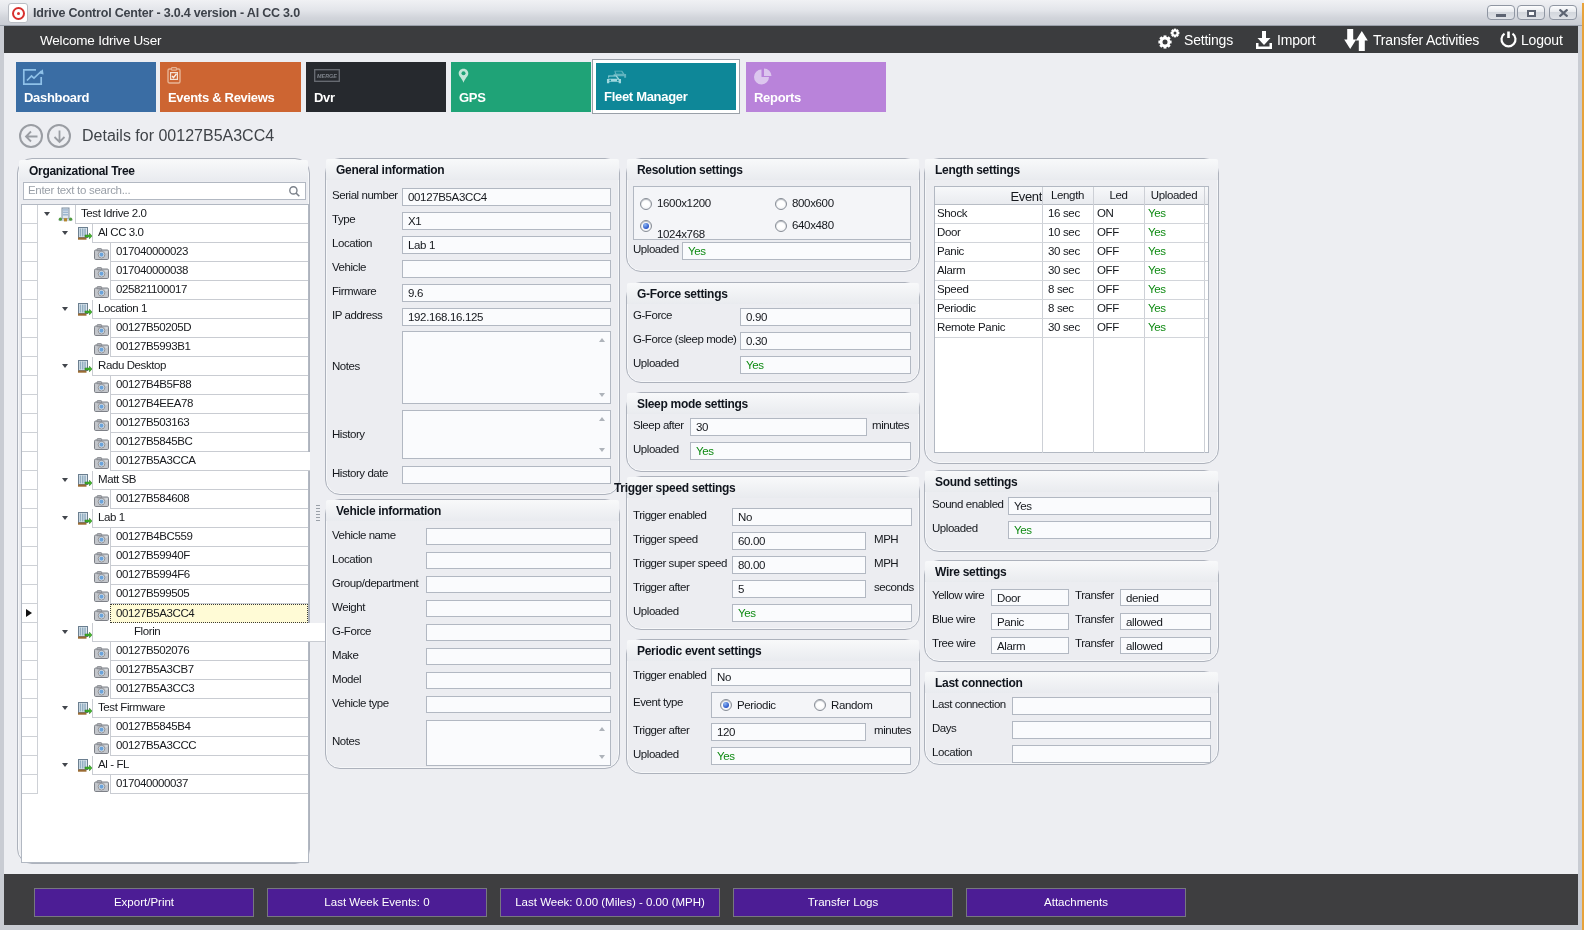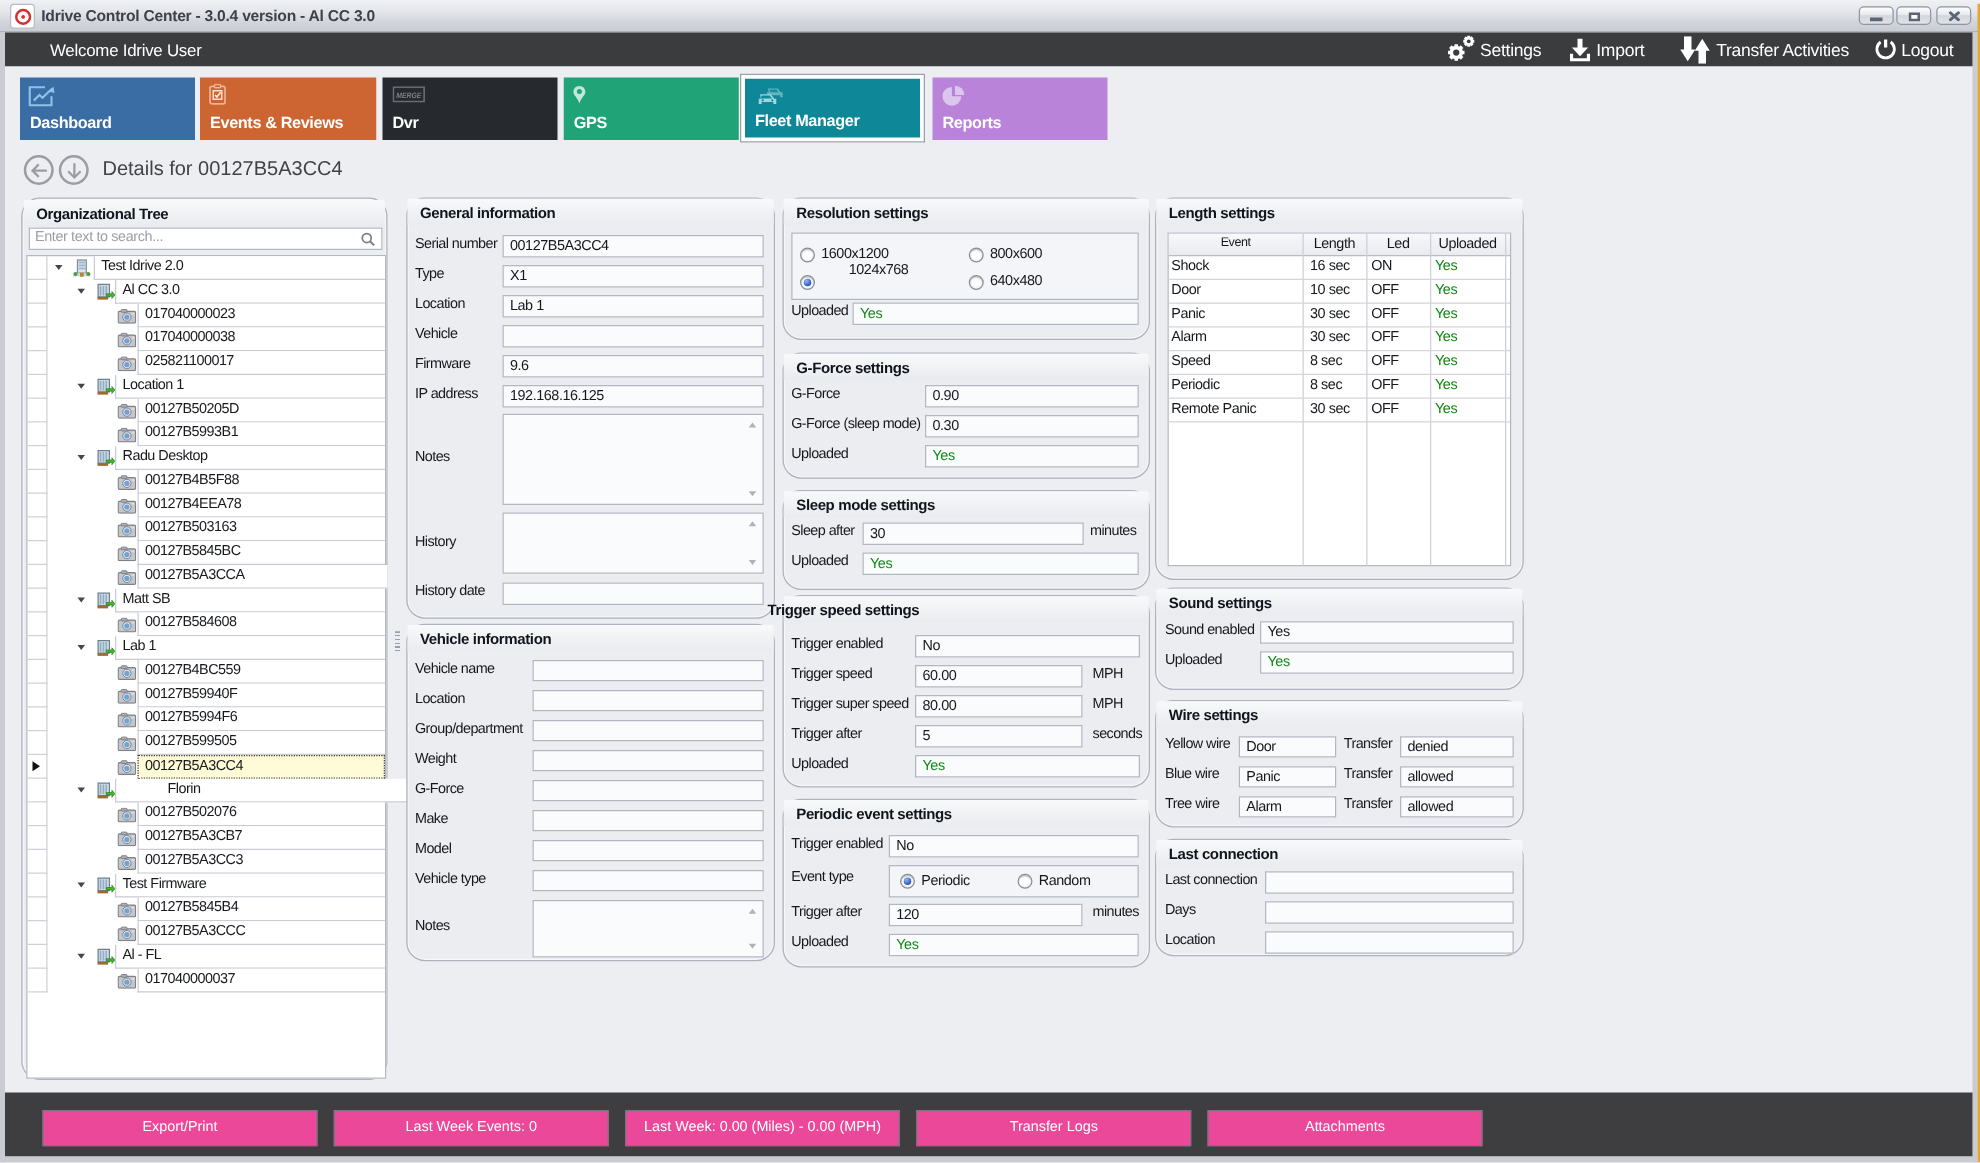--- a/index.html
+++ b/index.html
@@ -17,21 +17,21 @@
 .tico{position:absolute;}
 .radio{position:absolute;width:12px;height:12px;border-radius:50%;background:radial-gradient(circle at 50% 35%, #ffffff 45%, #e7e9ed);border:1px solid #878d96;box-shadow:inset 0 1px 1px rgba(120,128,140,.55);}
 .radio.sel::after{content:'';position:absolute;left:2px;top:2px;width:6px;height:6px;border-radius:50%;background:radial-gradient(circle at 35% 30%, #8fb8f2, #2a56c8 70%);}
 .rlabel{position:absolute;font-size:11.5px;letter-spacing:-0.35px;color:#15181d;white-space:nowrap;}
 .scrollarrows::before{content:'';position:absolute;right:5px;top:6px;border-left:3.5px solid transparent;border-right:3.5px solid transparent;border-bottom:4.5px solid #aeb3ba;}
 .scrollarrows::after{content:'';position:absolute;right:5px;bottom:6px;border-left:3.5px solid transparent;border-right:3.5px solid transparent;border-top:4.5px solid #aeb3ba;}
 .tab{position:absolute;top:62px;width:140px;height:50px;}
 .tabtxt{position:absolute;left:8px;bottom:7px;font-size:13px;font-weight:bold;letter-spacing:-0.3px;color:#fff;white-space:nowrap;}
 .winbtn{position:absolute;top:5px;width:28px;height:15px;border:1px solid #8f96a2;border-radius:4px;background:linear-gradient(#fcfdfe,#e8eaee 45%,#d3d7dd 50%,#dfe2e7);}
 .menuitem{position:absolute;top:0;height:28px;color:#fff;font-size:14px;letter-spacing:-0.2px;white-space:nowrap;}
-.btn{position:absolute;top:888px;width:220px;height:29px;background:#ec4899;border:1px solid #77777f;color:#fff;font-size:11.5px;text-align:center;line-height:27px;}
+.btn{position:absolute;top:888px;width:220px;height:29px;background:#4c1d95;border:1px solid #77777f;color:#fff;font-size:11.5px;text-align:center;line-height:27px;}
 .hline{position:absolute;background:#d2d5da;height:1px;}
 </style></head>
 <body>
 
 <div class="abs" style="left:0;top:0;width:1584px;height:26px;background:linear-gradient(#f0f1f4,#e3e5ea 40%,#d2d5db 70%,#c9ccd3);border-bottom:1px solid #9aa0aa;"></div>
 <div class="abs" style="left:8px;top:3px;width:20px;height:20px;background:#fff;border:1px solid #b9bdc4;border-radius:3px;"></div>
 <div class="abs" style="left:11.5px;top:6.5px;width:13px;height:13px;border:2.6px solid #d8302e;border-radius:50%;"></div>
 <div class="abs" style="left:16.5px;top:11.5px;width:3.4px;height:3.4px;background:#d8302e;border-radius:50%;"></div>
 <div class="abs" style="left:33px;top:6px;font-size:12.5px;letter-spacing:-0.2px;font-weight:bold;color:#3d424a;">Idrive Control Center - 3.0.4 version - Al CC 3.0</div>
 <div class="winbtn" style="left:1487px;">
@@ -521,21 +521,21 @@
 <div class="inp scrollarrows" style="left:426px;top:720px;width:185px;height:46px;"></div>
 <div class="panel" style="left:626px;top:158px;width:294px;height:114px;"></div>
 <div class="phead abs" style="left:627px;top:159px;width:292px;"></div>
 <div class="abs ptitle" style="left:637px;top:163px;">Resolution settings</div>
 <div class="abs" style="left:633px;top:186px;width:278px;height:54px;background:#f4f5f8;border:1px solid #b2b8c2;"></div>
 <div class="radio" style="left:640px;top:198px;"></div>
 <div class="rlabel" style="left:657px;top:197px;">1600x1200</div>
 <div class="radio" style="left:775px;top:198px;"></div>
 <div class="rlabel" style="left:792px;top:197px;">800x600</div>
 <div class="radio sel" style="left:640px;top:220px;"></div>
-<div class="rlabel" style="left:657px;top:210px;margin-left:22px;">1024x768</div>
+<div class="rlabel" style="left:657px;top:228px;">1024x768</div>
 <div class="radio" style="left:775px;top:220px;"></div>
 <div class="rlabel" style="left:792px;top:219px;">640x480</div>
 <div class="lbl" style="left:633px;top:243px;">Uploaded</div>
 <div class="inp green" style="left:682px;top:242px;width:229px;height:18px;">Yes</div>
 <div class="panel" style="left:626px;top:282px;width:294px;height:101px;"></div>
 <div class="phead abs" style="left:627px;top:283px;width:292px;"></div>
 <div class="abs ptitle" style="left:637px;top:287px;">G-Force settings</div>
 <div class="lbl" style="left:633px;top:309px;">G-Force</div>
 <div class="inp" style="left:740px;top:308px;width:171px;height:18px;">0.90</div>
 <div class="lbl" style="left:633px;top:333px;">G-Force (sleep mode)</div>
@@ -580,21 +580,21 @@
 <div class="lbl" style="left:633px;top:724px;">Trigger after</div>
 <div class="inp" style="left:711px;top:723px;width:155px;height:18px;">120</div>
 <div class="lbl" style="left:874px;top:724px;">minutes</div>
 <div class="lbl" style="left:633px;top:748px;">Uploaded</div>
 <div class="inp green" style="left:711px;top:747px;width:200px;height:18px;">Yes</div>
 <div class="panel" style="left:924px;top:158px;width:295px;height:306px;"></div>
 <div class="phead abs" style="left:925px;top:159px;width:293px;"></div>
 <div class="abs ptitle" style="left:935px;top:163px;">Length settings</div>
 <div class="abs" style="left:934px;top:186px;width:275px;height:267px;background:#fff;border:1px solid #b2b8c2;"></div>
 <div class="abs" style="left:935px;top:187px;width:273px;height:18px;background:linear-gradient(#f7f8fa,#e9ebef);border-bottom:1px solid #b8bdc5;"></div>
-<div class="abs" style="left:935px;top:189px;width:107px;text-align:center;font-size:10px;letter-spacing:-0.35px;color:#15181d;">Event</div>
+<div class="abs" style="left:935px;top:189px;width:107px;text-align:right;font-size:13px;letter-spacing:-0.35px;color:#15181d;">Event</div>
 <div class="abs" style="left:1042px;top:189px;width:51px;text-align:center;font-size:11.5px;letter-spacing:-0.35px;color:#15181d;">Length</div>
 <div class="abs" style="left:1093px;top:189px;width:51px;text-align:center;font-size:11.5px;letter-spacing:-0.35px;color:#15181d;">Led</div>
 <div class="abs" style="left:1144px;top:189px;width:60px;text-align:center;font-size:11.5px;letter-spacing:-0.35px;color:#15181d;">Uploaded</div>
 <div class="abs" style="left:1042px;top:187px;width:1px;height:266px;background:#cdd0d6;"></div>
 <div class="abs" style="left:1093px;top:187px;width:1px;height:266px;background:#cdd0d6;"></div>
 <div class="abs" style="left:1144px;top:187px;width:1px;height:266px;background:#cdd0d6;"></div>
 <div class="abs" style="left:1204px;top:187px;width:1px;height:266px;background:#cdd0d6;"></div>
 <div class="abs" style="left:937px;top:207px;font-size:11.5px;letter-spacing:-0.35px;color:#15181d;">Shock</div>
 <div class="abs" style="left:1048px;top:207px;font-size:11.5px;letter-spacing:-0.35px;color:#15181d;">16 sec</div>
 <div class="abs" style="left:1097px;top:207px;font-size:11.5px;letter-spacing:-0.35px;color:#15181d;">ON</div>

